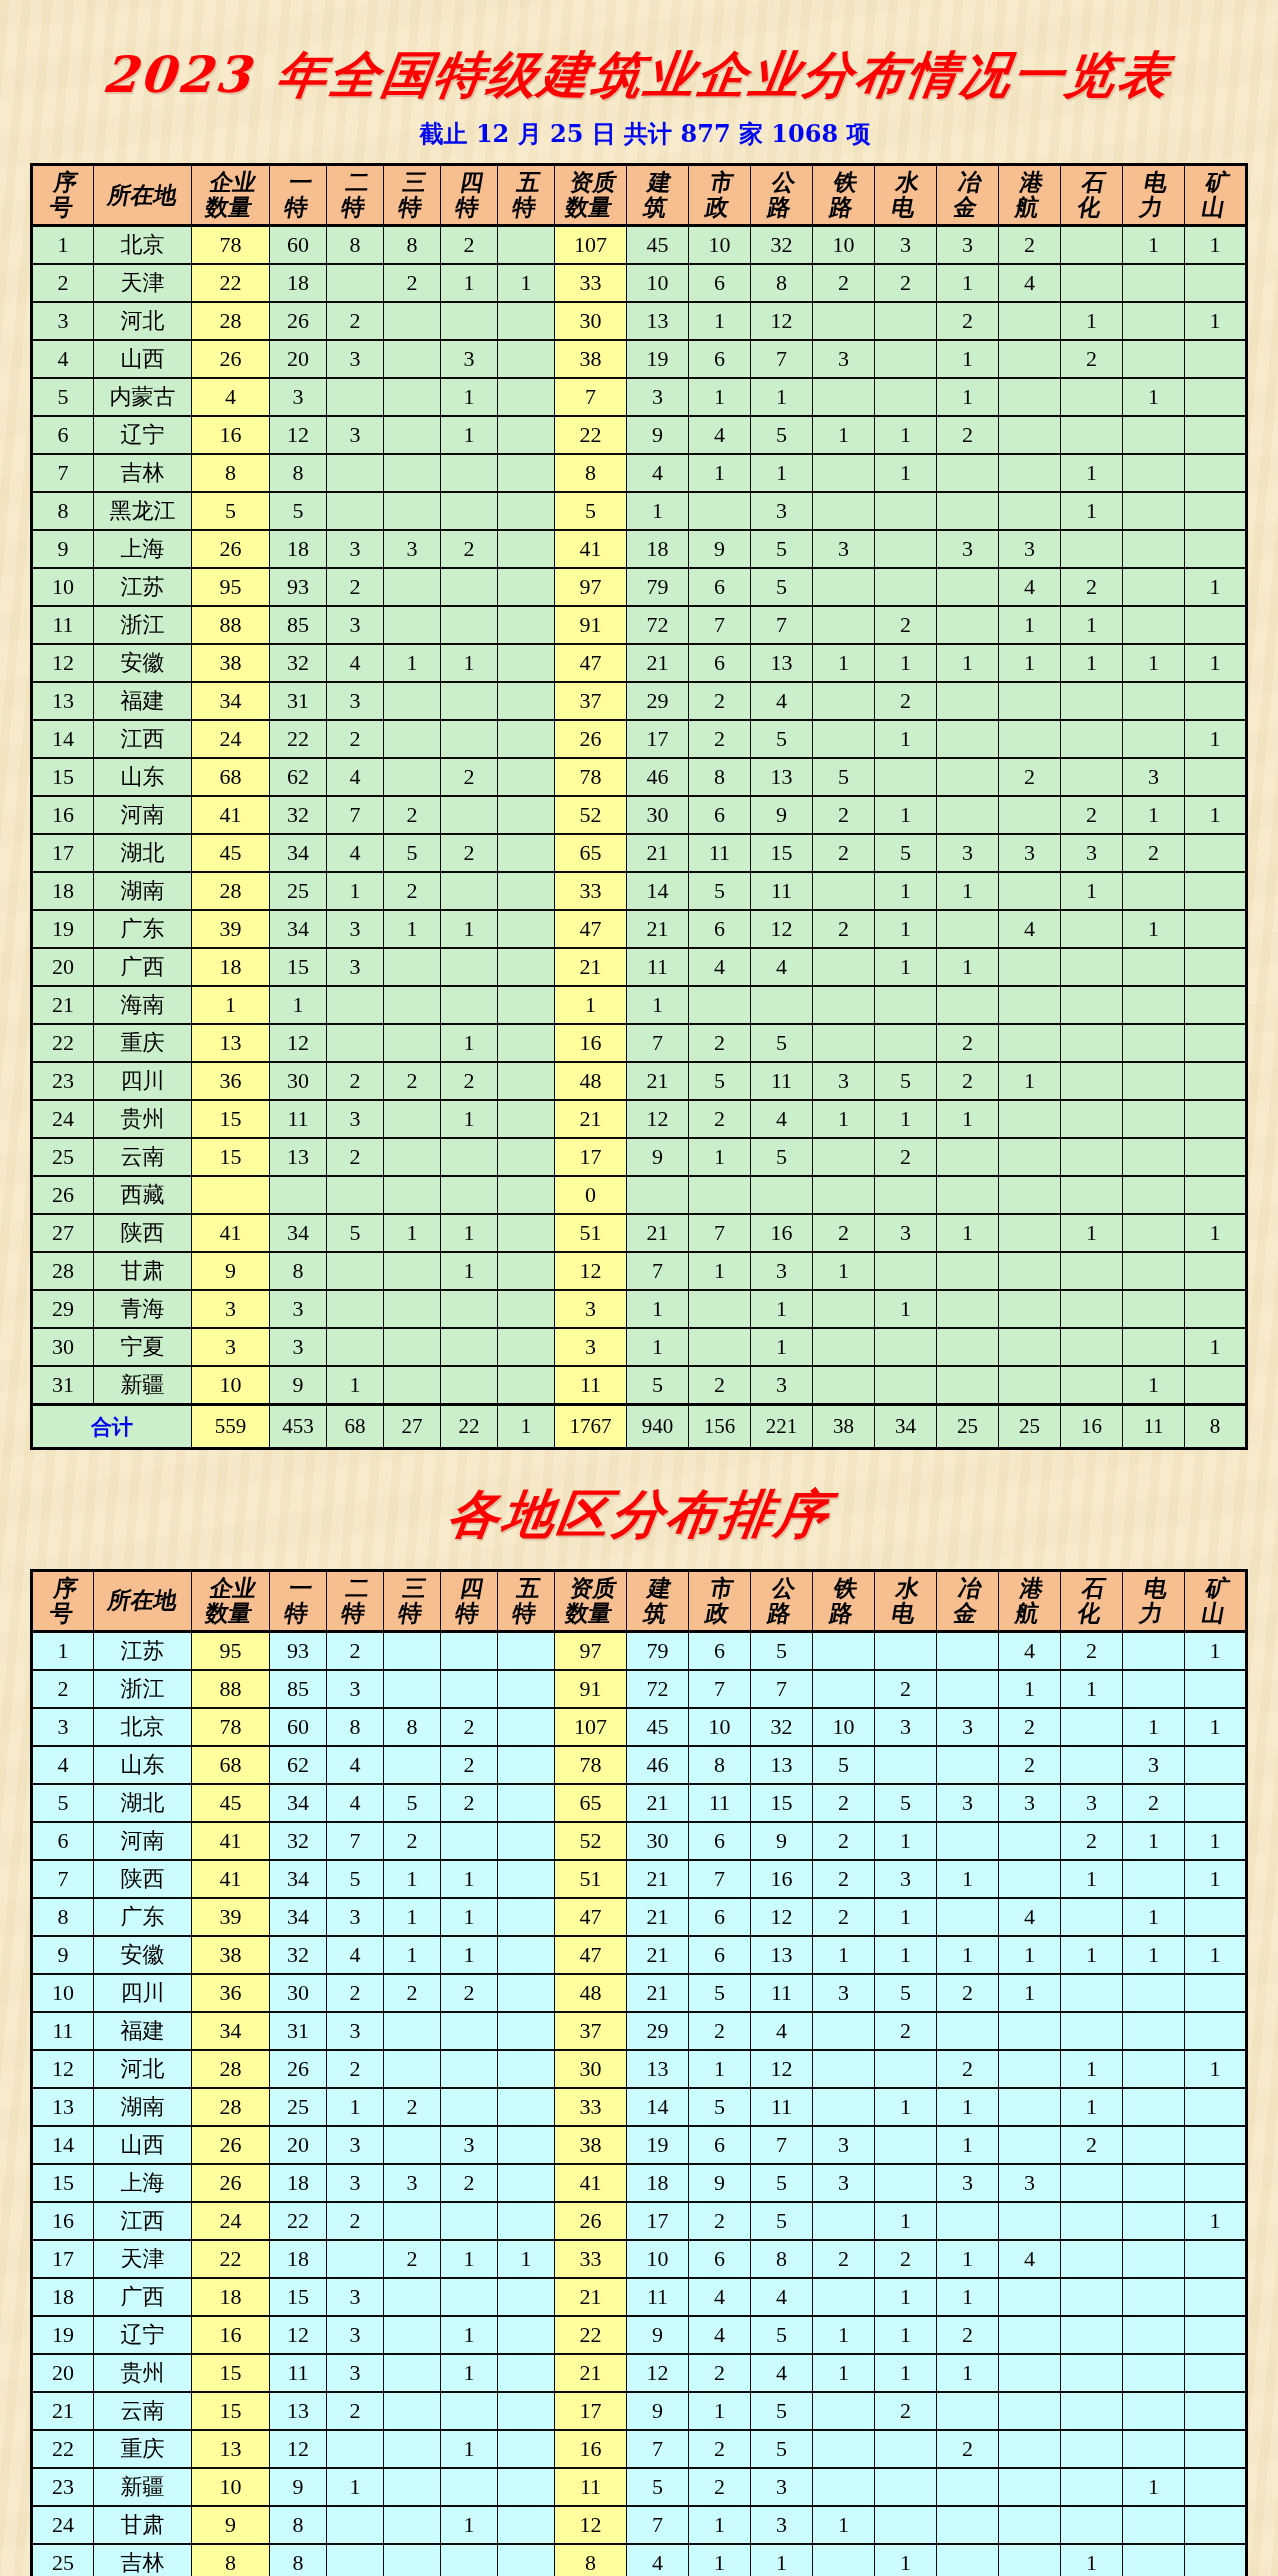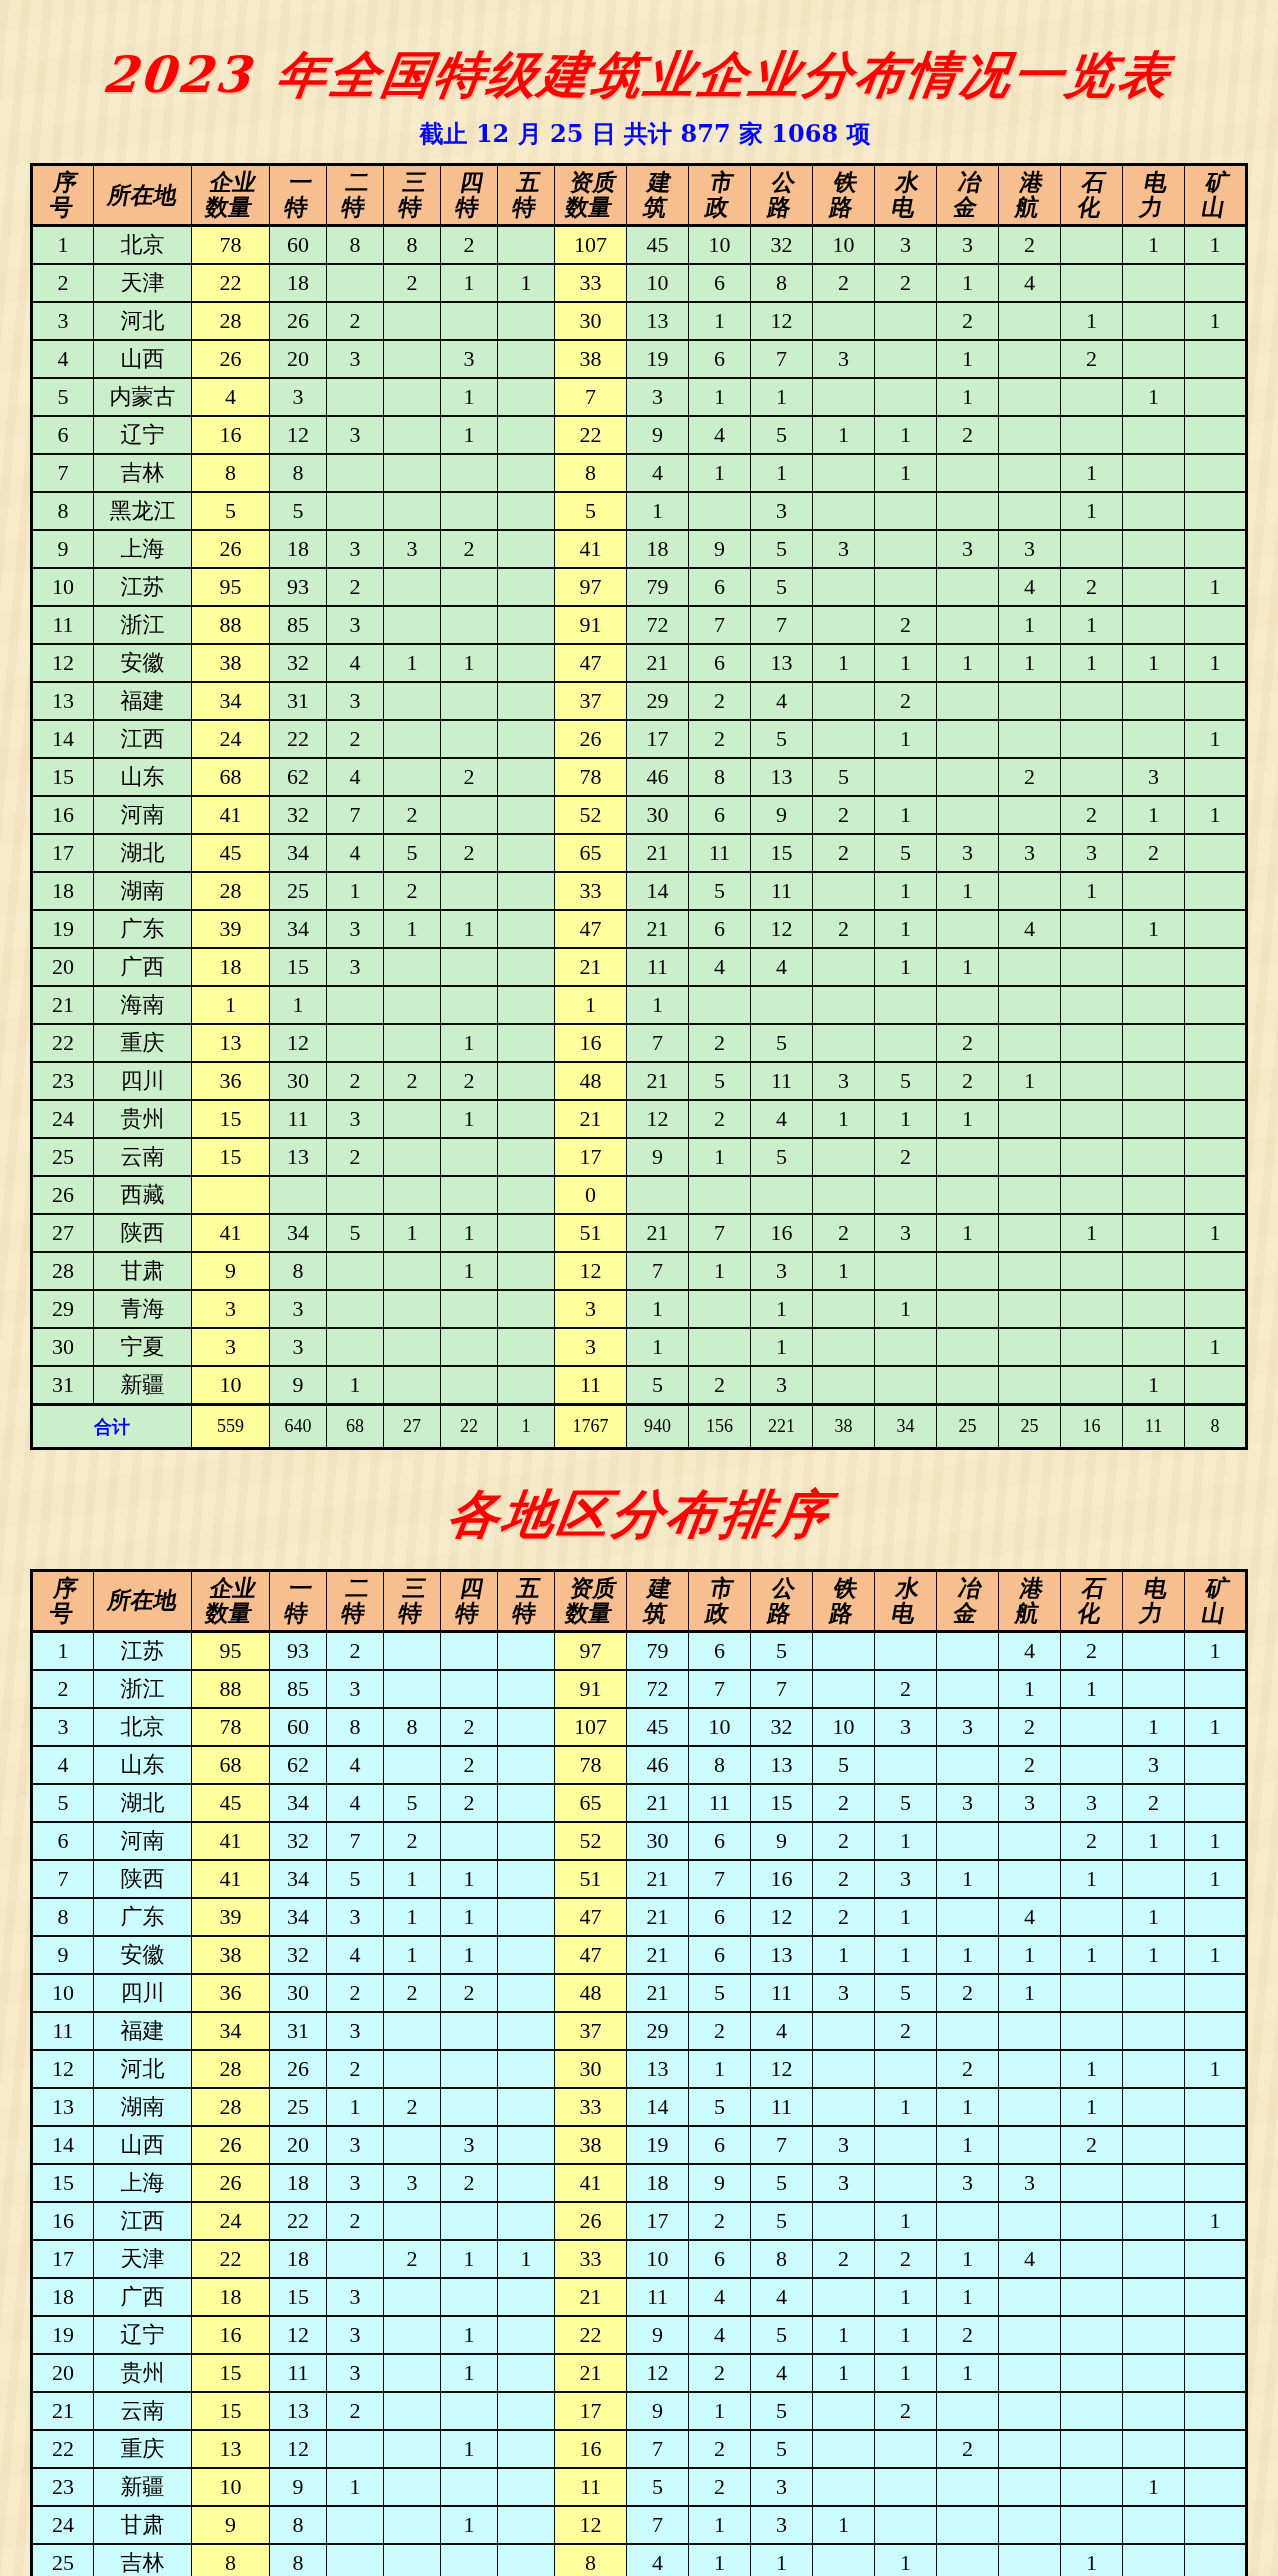--- a/index.html
+++ b/index.html
@@ -67,21 +67,21 @@
   }
   .stats th span,.list th span{
     display:inline-block;
     white-space:pre-line;
     transform:skewX(-10deg);
   }
   .stats td{font-size:22px;height:36px;}
   td.green{background:#cbeecb;}
   td.cyan{background:#ccfdfe;}
   td.yellow{background:#fffe9d;}
-  tr.total-row td{height:41px;font-size:18px;border-top:3.1px solid #000;}
+  tr.total-row td{height:41px;font-size:21px;border-top:3.1px solid #000;}
   td.total-label{color:#0106ee;font-weight:bold;font-size:24px;}
 </style>
 </head>
 <body>
 
 <div class="page">
 
   <h1 class="calli title-main">2023 年全国特级建筑业企业分布情况一览表</h1>
   <div class="sub sub1">截止 12 月 25 日 共计 877 家 1068 项</div>
 
@@ -796,21 +796,21 @@
           <td class="green"></td>
           <td class="green"></td>
           <td class="green"></td>
           <td class="green"></td>
           <td class="green">1</td>
           <td class="green"></td>
         </tr>
         <tr class="total-row">
           <td class="total-label green" colspan="2">合计</td>
           <td class="yellow">559</td>
-          <td class="green">640</td>
+          <td class="green">453</td>
           <td class="green">68</td>
           <td class="green">27</td>
           <td class="green">22</td>
           <td class="green">1</td>
           <td class="yellow">1767</td>
           <td class="green">940</td>
           <td class="green">156</td>
           <td class="green">221</td>
           <td class="green">38</td>
           <td class="green">34</td>

